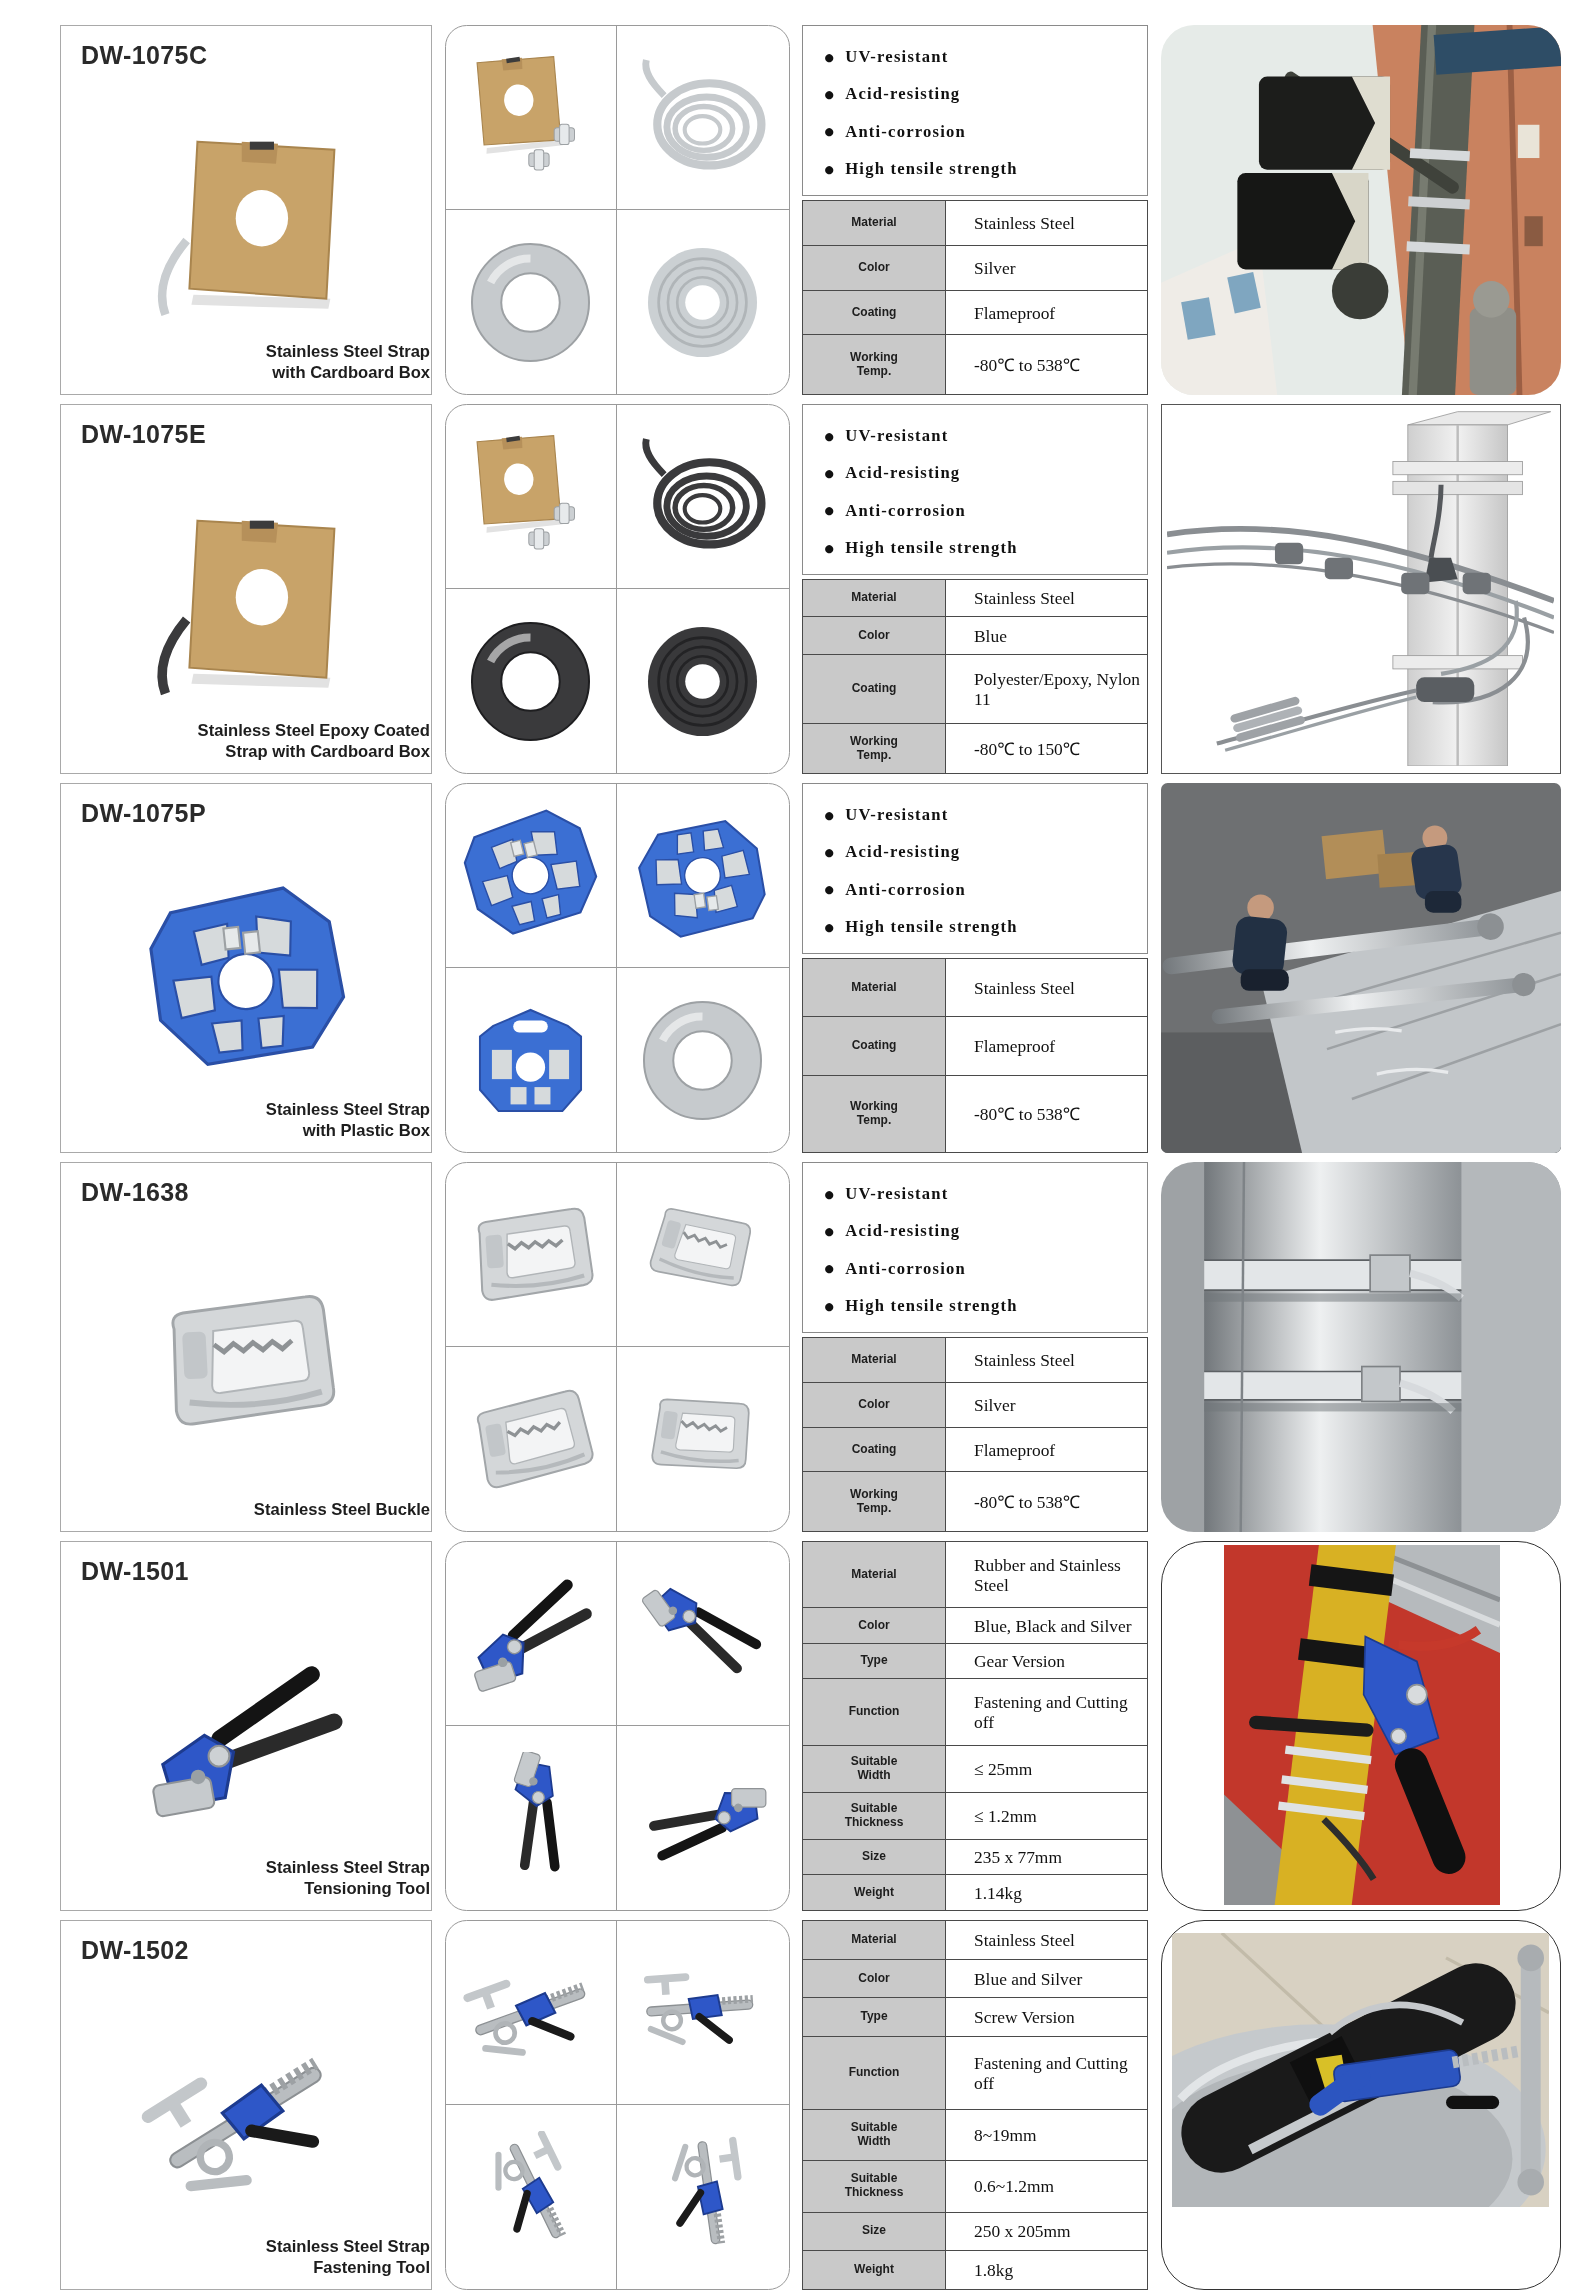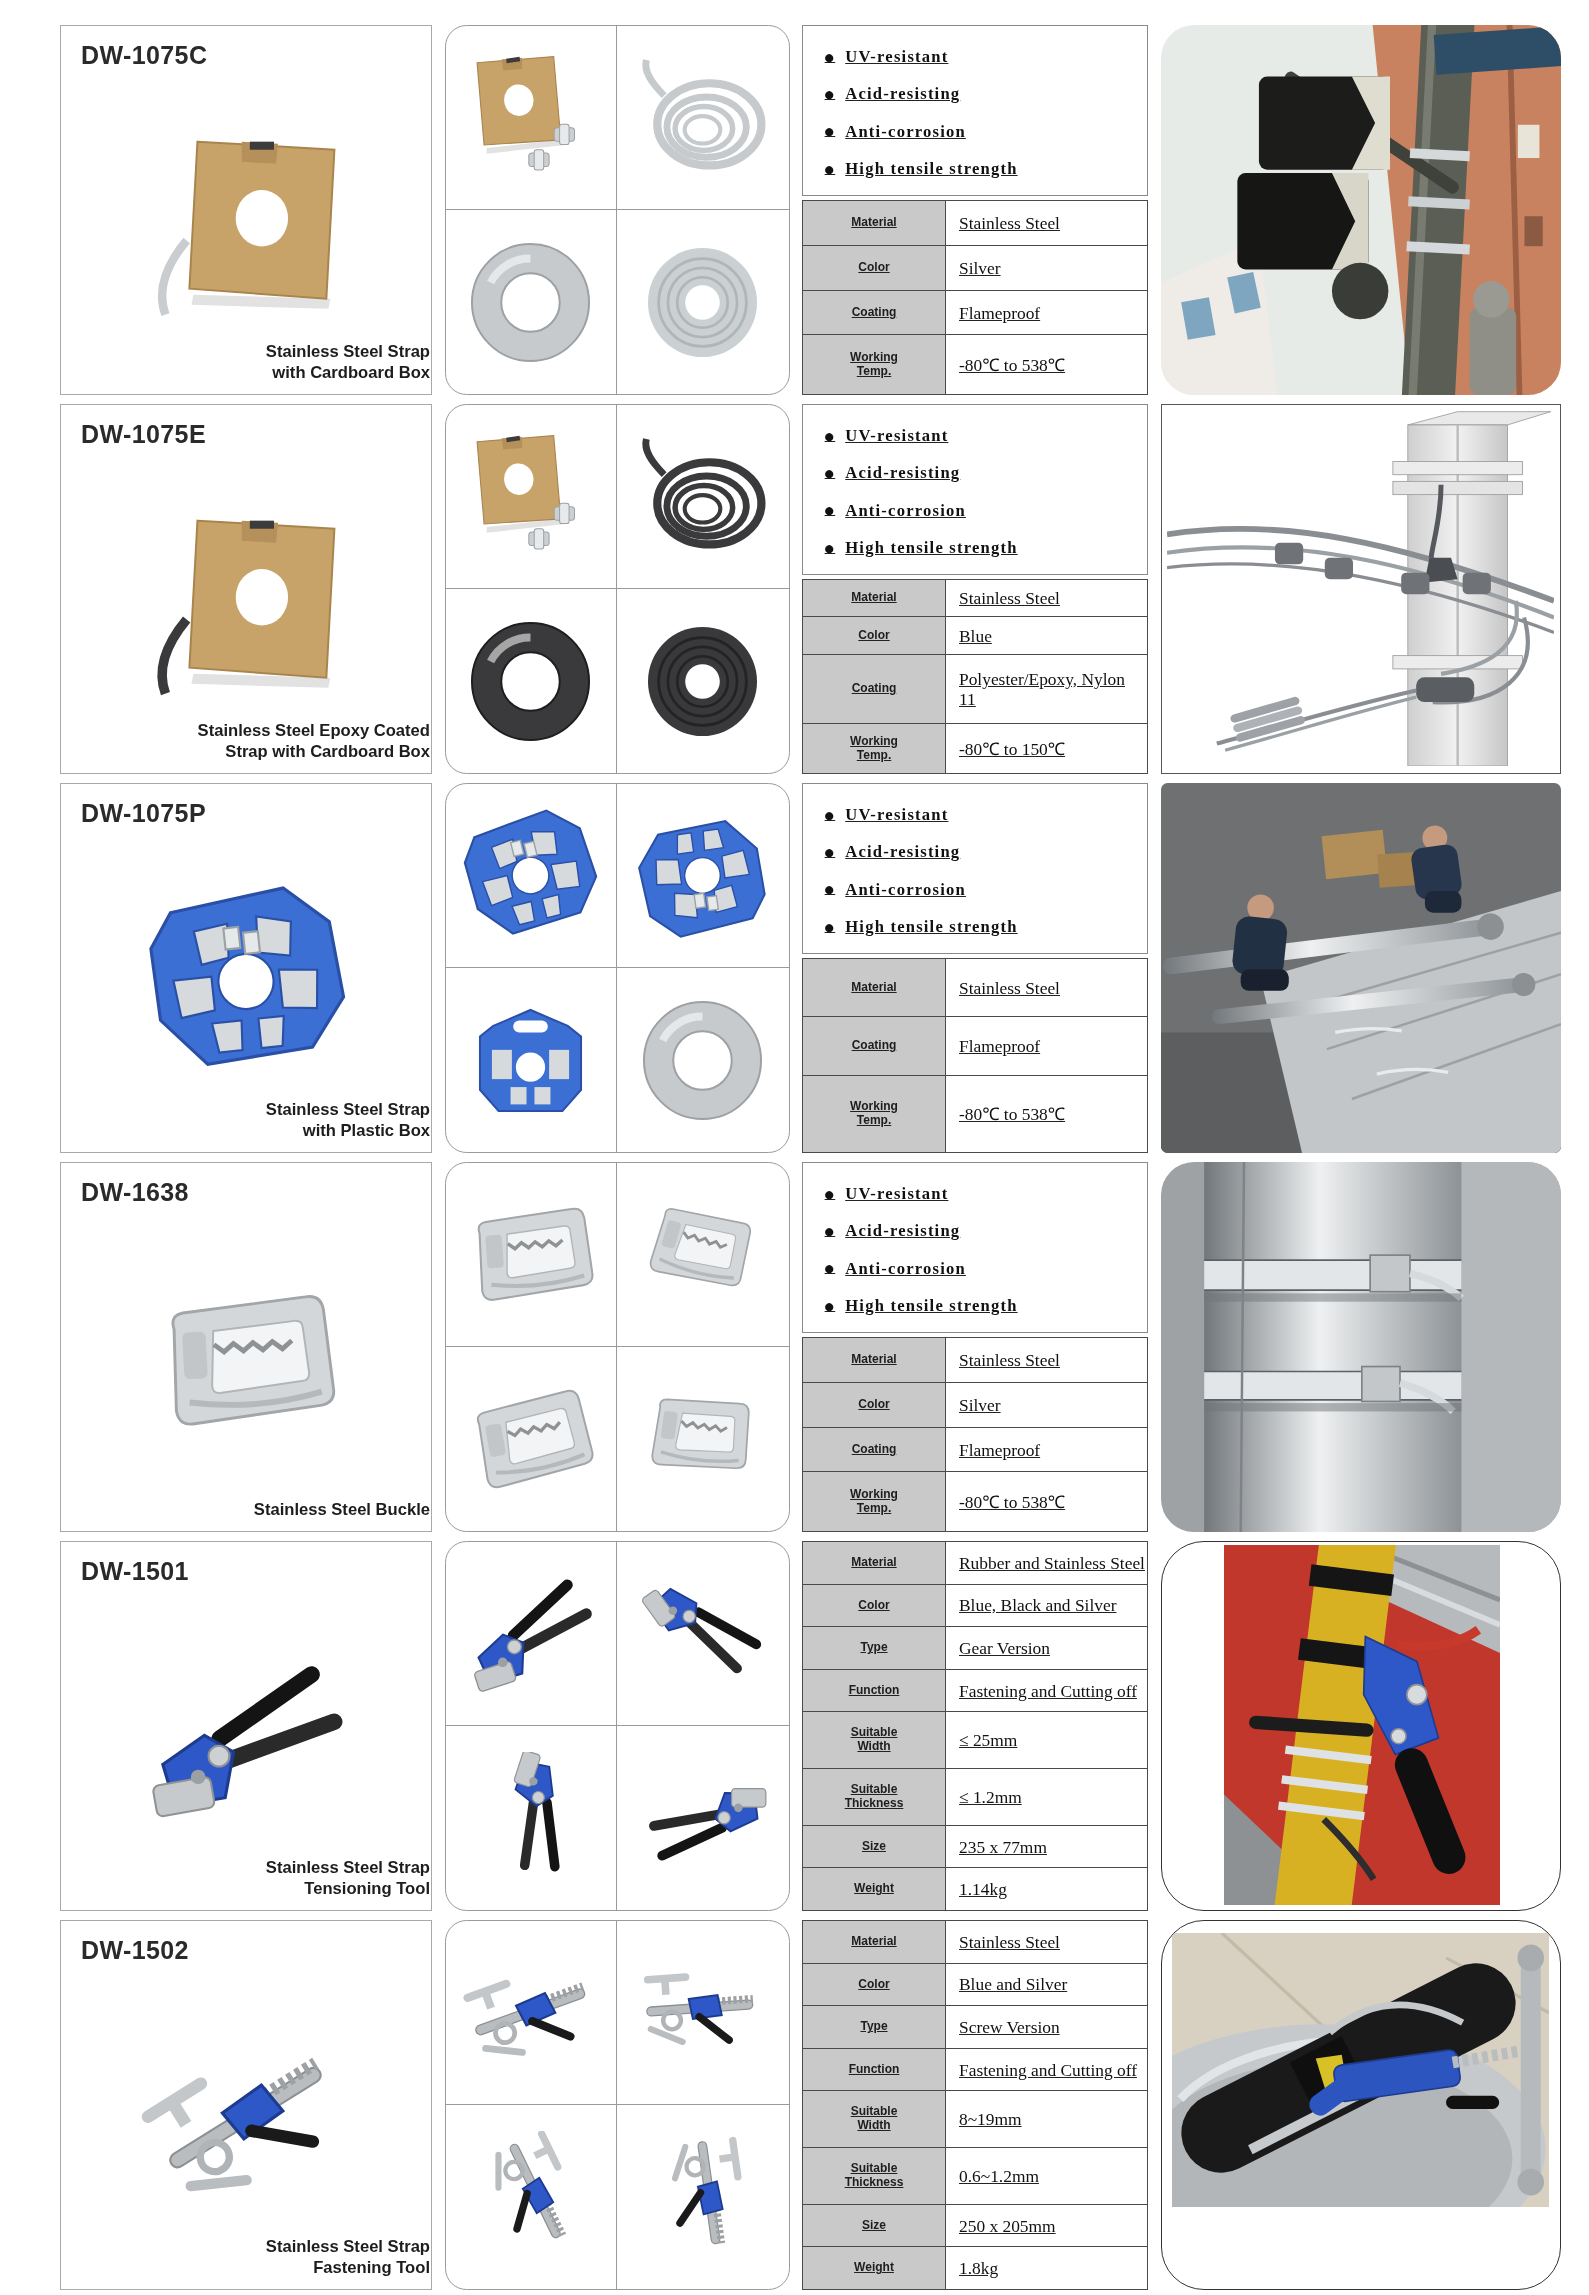--- a/index.html
+++ b/index.html
@@ -1,17 +1,17 @@
 <!DOCTYPE html>
 <html style="font-size:13.3px"><head>
 <meta charset="utf-8">
 <style>
   html,body{margin:0;padding:0;background:#fff;}
   body{width:1590px;height:2295px;font-family:"Liberation Sans",sans-serif;color:#222;position:relative;}
-  .page{padding:25px 0 0 60px;text-decoration:underline;}
+  .page{padding:25px 0 0 60px;}
   .row{display:grid;grid-template-columns:372px 345px 346px 400px;column-gap:12.5px;height:370px;margin-bottom:9px;}
 
   
   .card{border:0.8px solid #a9a9a9;position:relative;background:#fff;}
   .code{position:absolute;top:15px;left:20px;font-size:25px;font-weight:bold;color:#2a2a2a;letter-spacing:0.4px;}
   .art{position:absolute;top:54%;left:50%;transform:translate(-50%,-50%);}
   .caption{position:absolute;right:1px;bottom:10px;font-size:16.6px;font-weight:bold;color:#1d1d1d;text-align:right;line-height:1.3;white-space:pre-line;}
 
   
   .g2{border:1.2px solid #9a9a9a;border-radius:21.6px;overflow:hidden;display:grid;grid-template-columns:1fr 1fr;grid-template-rows:1fr 1fr;background:#fff;}
@@ -20,21 +20,21 @@
   .cell:nth-child(-n+2){border-bottom:1.2px solid #9a9a9a;}
 
   
   .speccol{display:flex;flex-direction:column;}
   .features{border:1.7px solid #8a8a8a;height:171px;margin-bottom:4.2px;padding:21px 8.3px 0 21.6px;box-sizing:border-box;background:#fff;}
   .feat{font-family:"Liberation Serif",serif;font-weight:bold;font-size:16.6px;color:#111;letter-spacing:1.2px;margin-bottom:17.4px;display:flex;align-items:center;}
   .feat .dot{font-size:10.8px;margin-right:10px;font-family:"DejaVu Sans",sans-serif;}
   table.spec{border-collapse:collapse;width:100%;flex:1;table-layout:fixed;}
   table.spec td{border:1.7px solid #4a4a4a;}
   td.lab{width:140px;background:#c9c9c9;text-align:center;vertical-align:middle;font-weight:bold;font-size:12px;color:#1d1d1d;white-space:pre-line;line-height:1.15;}
-  td.val{background:#fff;font-family:"Liberation Serif",serif;font-size:17.4px;color:#111;padding-left:13px;vertical-align:middle;line-height:1.15;}
+  td.val{background:#fff;font-family:"Liberation Serif",serif;font-size:17.4px;color:#111;padding-left:28px;vertical-align:middle;line-height:1.15;}
   table.full{height:370px;}
 
   
   .photo{position:relative;overflow:hidden;background:#fff;}
   .ph-r40{border-radius:33px;}
   .ph-r6{border-radius:6.6px;}
   .ph-frame{border:1.7px solid #333;border-radius:43px;}
   .ph-box{border:1.7px solid #555;padding:5px;box-sizing:border-box;}
   .photo svg{display:block;}
   .inner5{position:absolute;left:62px;top:3.3px;width:276px;height:360px;overflow:hidden;}

